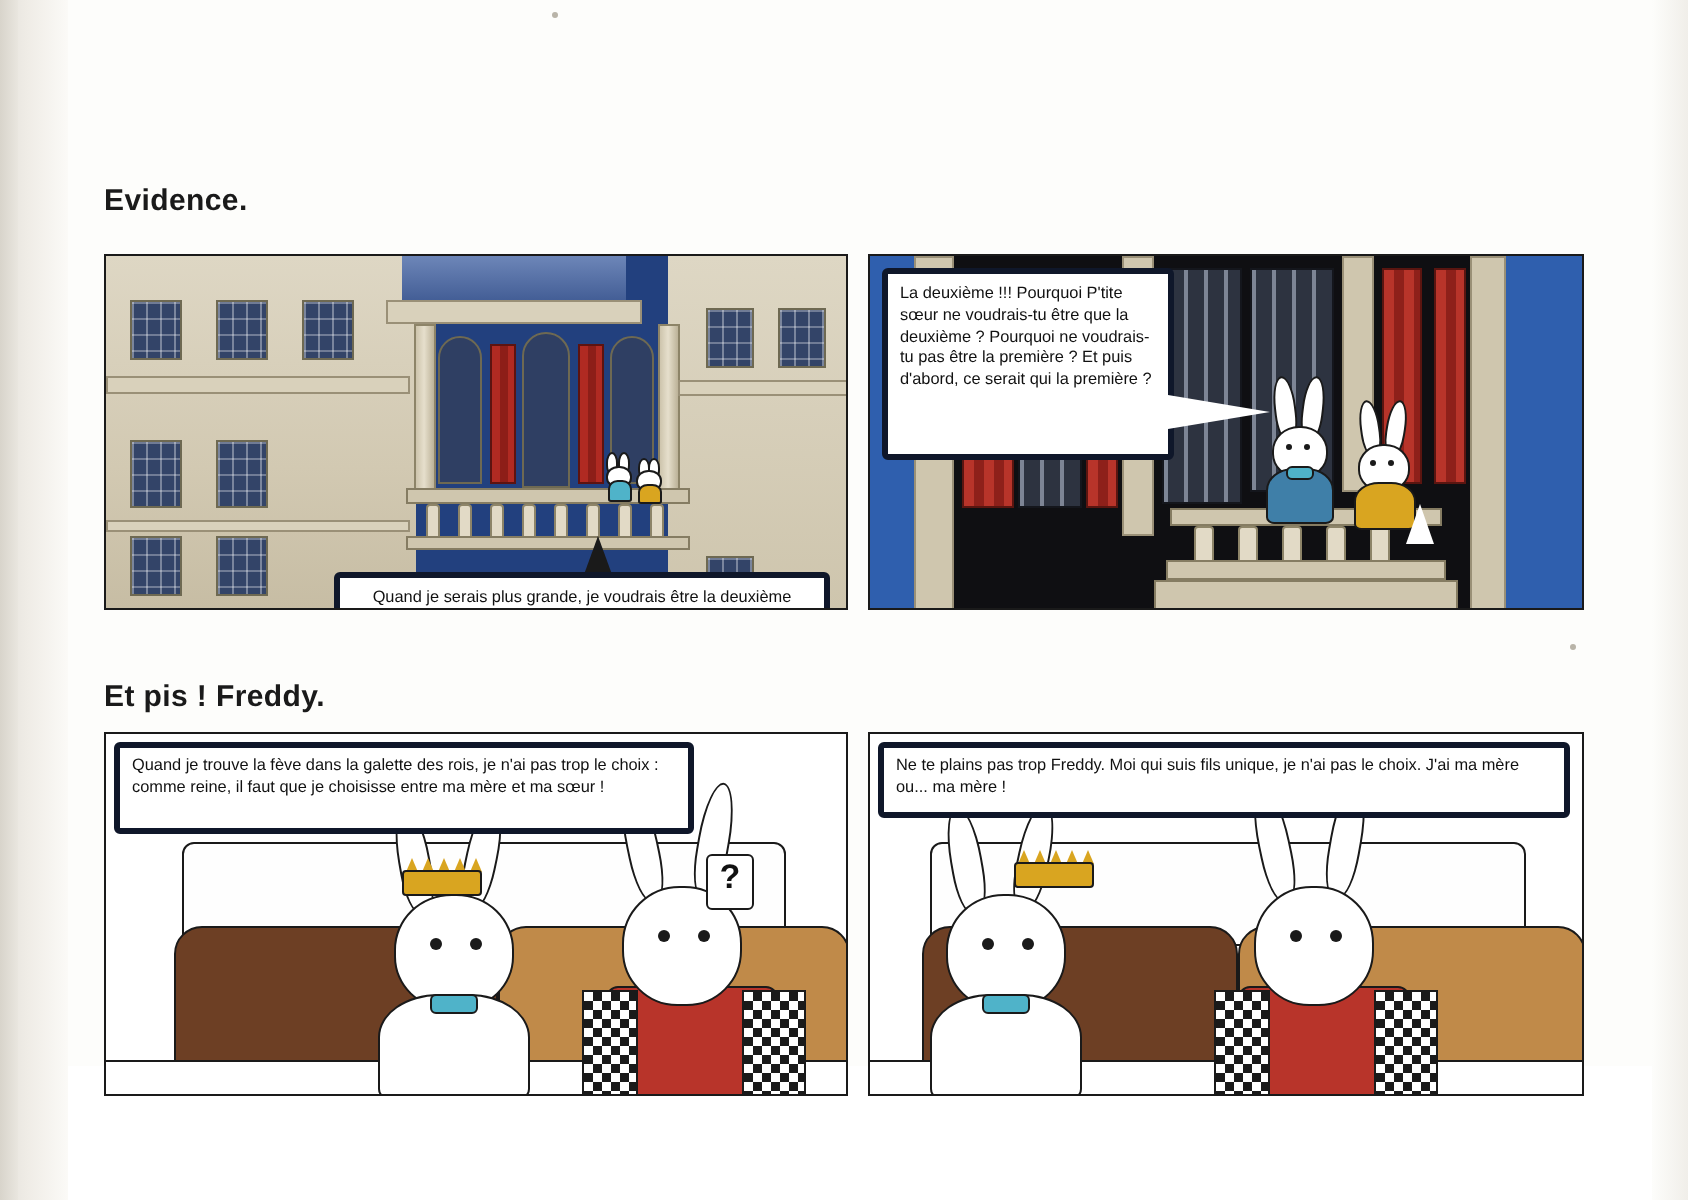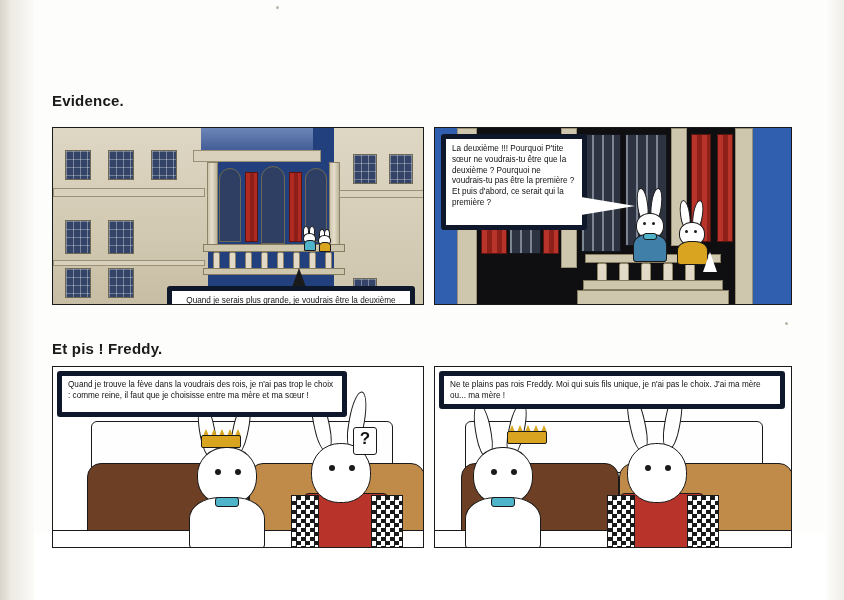--- a/index.html
+++ b/index.html
@@ -58,21 +58,21 @@
     position: absolute;
     border: 1.5px solid #1a1a1a;
     overflow: hidden;
     box-sizing: border-box;
   }
 
   
   .bubble {
     position: absolute;
     background: #ffffff;
-    border: 5px solid #0f172a;
+    border: 3px solid #0f172a;
     border-radius: 3px;
     font-size: 8.2px;
     line-height: 1.32;
     color: #111;
     padding: 3px 4px;
     box-sizing: border-box;
     z-index: 6;
   }
   .bubble.small { font-size: 7.6px; margin-top: 48px; }
   .tail {
@@ -457,21 +457,21 @@
       <div class="head" style="left:6px; top:18px; width:58px; height:58px;"></div>
       <div class="eye" style="left:24px; top:40px; width:6px; height:6px;"></div>
       <div class="eye" style="left:44px; top:40px; width:6px; height:6px;"></div>
     </div>
     <div class="sweater-red" style="left:250px; top:126px; width:84px; height:56px;"></div>
     <div class="checker" style="left:238px; top:128px; width:26px; height:54px;"></div>
     <div class="checker" style="left:318px; top:128px; width:30px; height:54px;"></div>
 
     <div class="qmark" style="left:300px; top:60px; width:24px; height:28px;">?</div>
 
-    <div class="bubble" style="left:4px; top:4px; width:290px; height:46px; padding:4px 6px;">Quand je trouve la fève dans la voudrais des rois, je n'ai pas trop le choix : comme reine, il faut que je choisisse entre ma mère et ma sœur !</div>
+    <div class="bubble" style="left:4px; top:4px; width:290px; height:46px; padding:4px 6px;">Quand je trouve la fève dans la galette des rois, je n'ai pas trop le choix : comme reine, il faut que je choisisse entre ma mère et ma sœur !</div>
   </div>
 
   <div class="panel" style="left:434px; top:366px; width:358px; height:182px;">
     <div class="car-bg"></div>
 
     <div class="car-window" style="left:30px; top:54px; width:296px; height:50px; border-radius:6px;"></div>
     <div class="car-seatback" style="left:26px; top:96px; width:156px; height:86px;"></div>
     <div class="car-seatback tan" style="left:184px; top:96px; width:172px; height:86px;"></div>
     <div class="car-floor" style="height:16px;"></div>
 
@@ -498,16 +498,16 @@
       <div class="ear" style="left:8px; top:-32px; width:14px; height:56px; transform:rotate(-12deg);"></div>
       <div class="ear" style="left:44px; top:-34px; width:14px; height:56px; transform:rotate(10deg);"></div>
       <div class="head" style="left:6px; top:18px; width:58px; height:58px;"></div>
       <div class="eye" style="left:24px; top:40px; width:6px; height:6px;"></div>
       <div class="eye" style="left:44px; top:40px; width:6px; height:6px;"></div>
     </div>
     <div class="sweater-red" style="left:184px; top:126px; width:84px; height:56px;"></div>
     <div class="checker" style="left:172px; top:128px; width:26px; height:54px;"></div>
     <div class="checker" style="left:252px; top:128px; width:30px; height:54px;"></div>
 
-    <div class="bubble" style="left:4px; top:4px; width:346px; height:38px; padding:4px 6px;">Ne te plains pas rois Freddy. Moi qui suis fils unique, je n'ai pas le choix. J'ai ma mère ou... ma mère !</div>
+    <div class="bubble" style="left:4px; top:4px; width:346px; height:38px; padding:4px 6px;">Ne te plains pas trop Freddy. Moi qui suis fils unique, je n'ai pas le choix. J'ai ma mère ou... ma mère !</div>
   </div>
 
 </div>
 
 </body></html>

